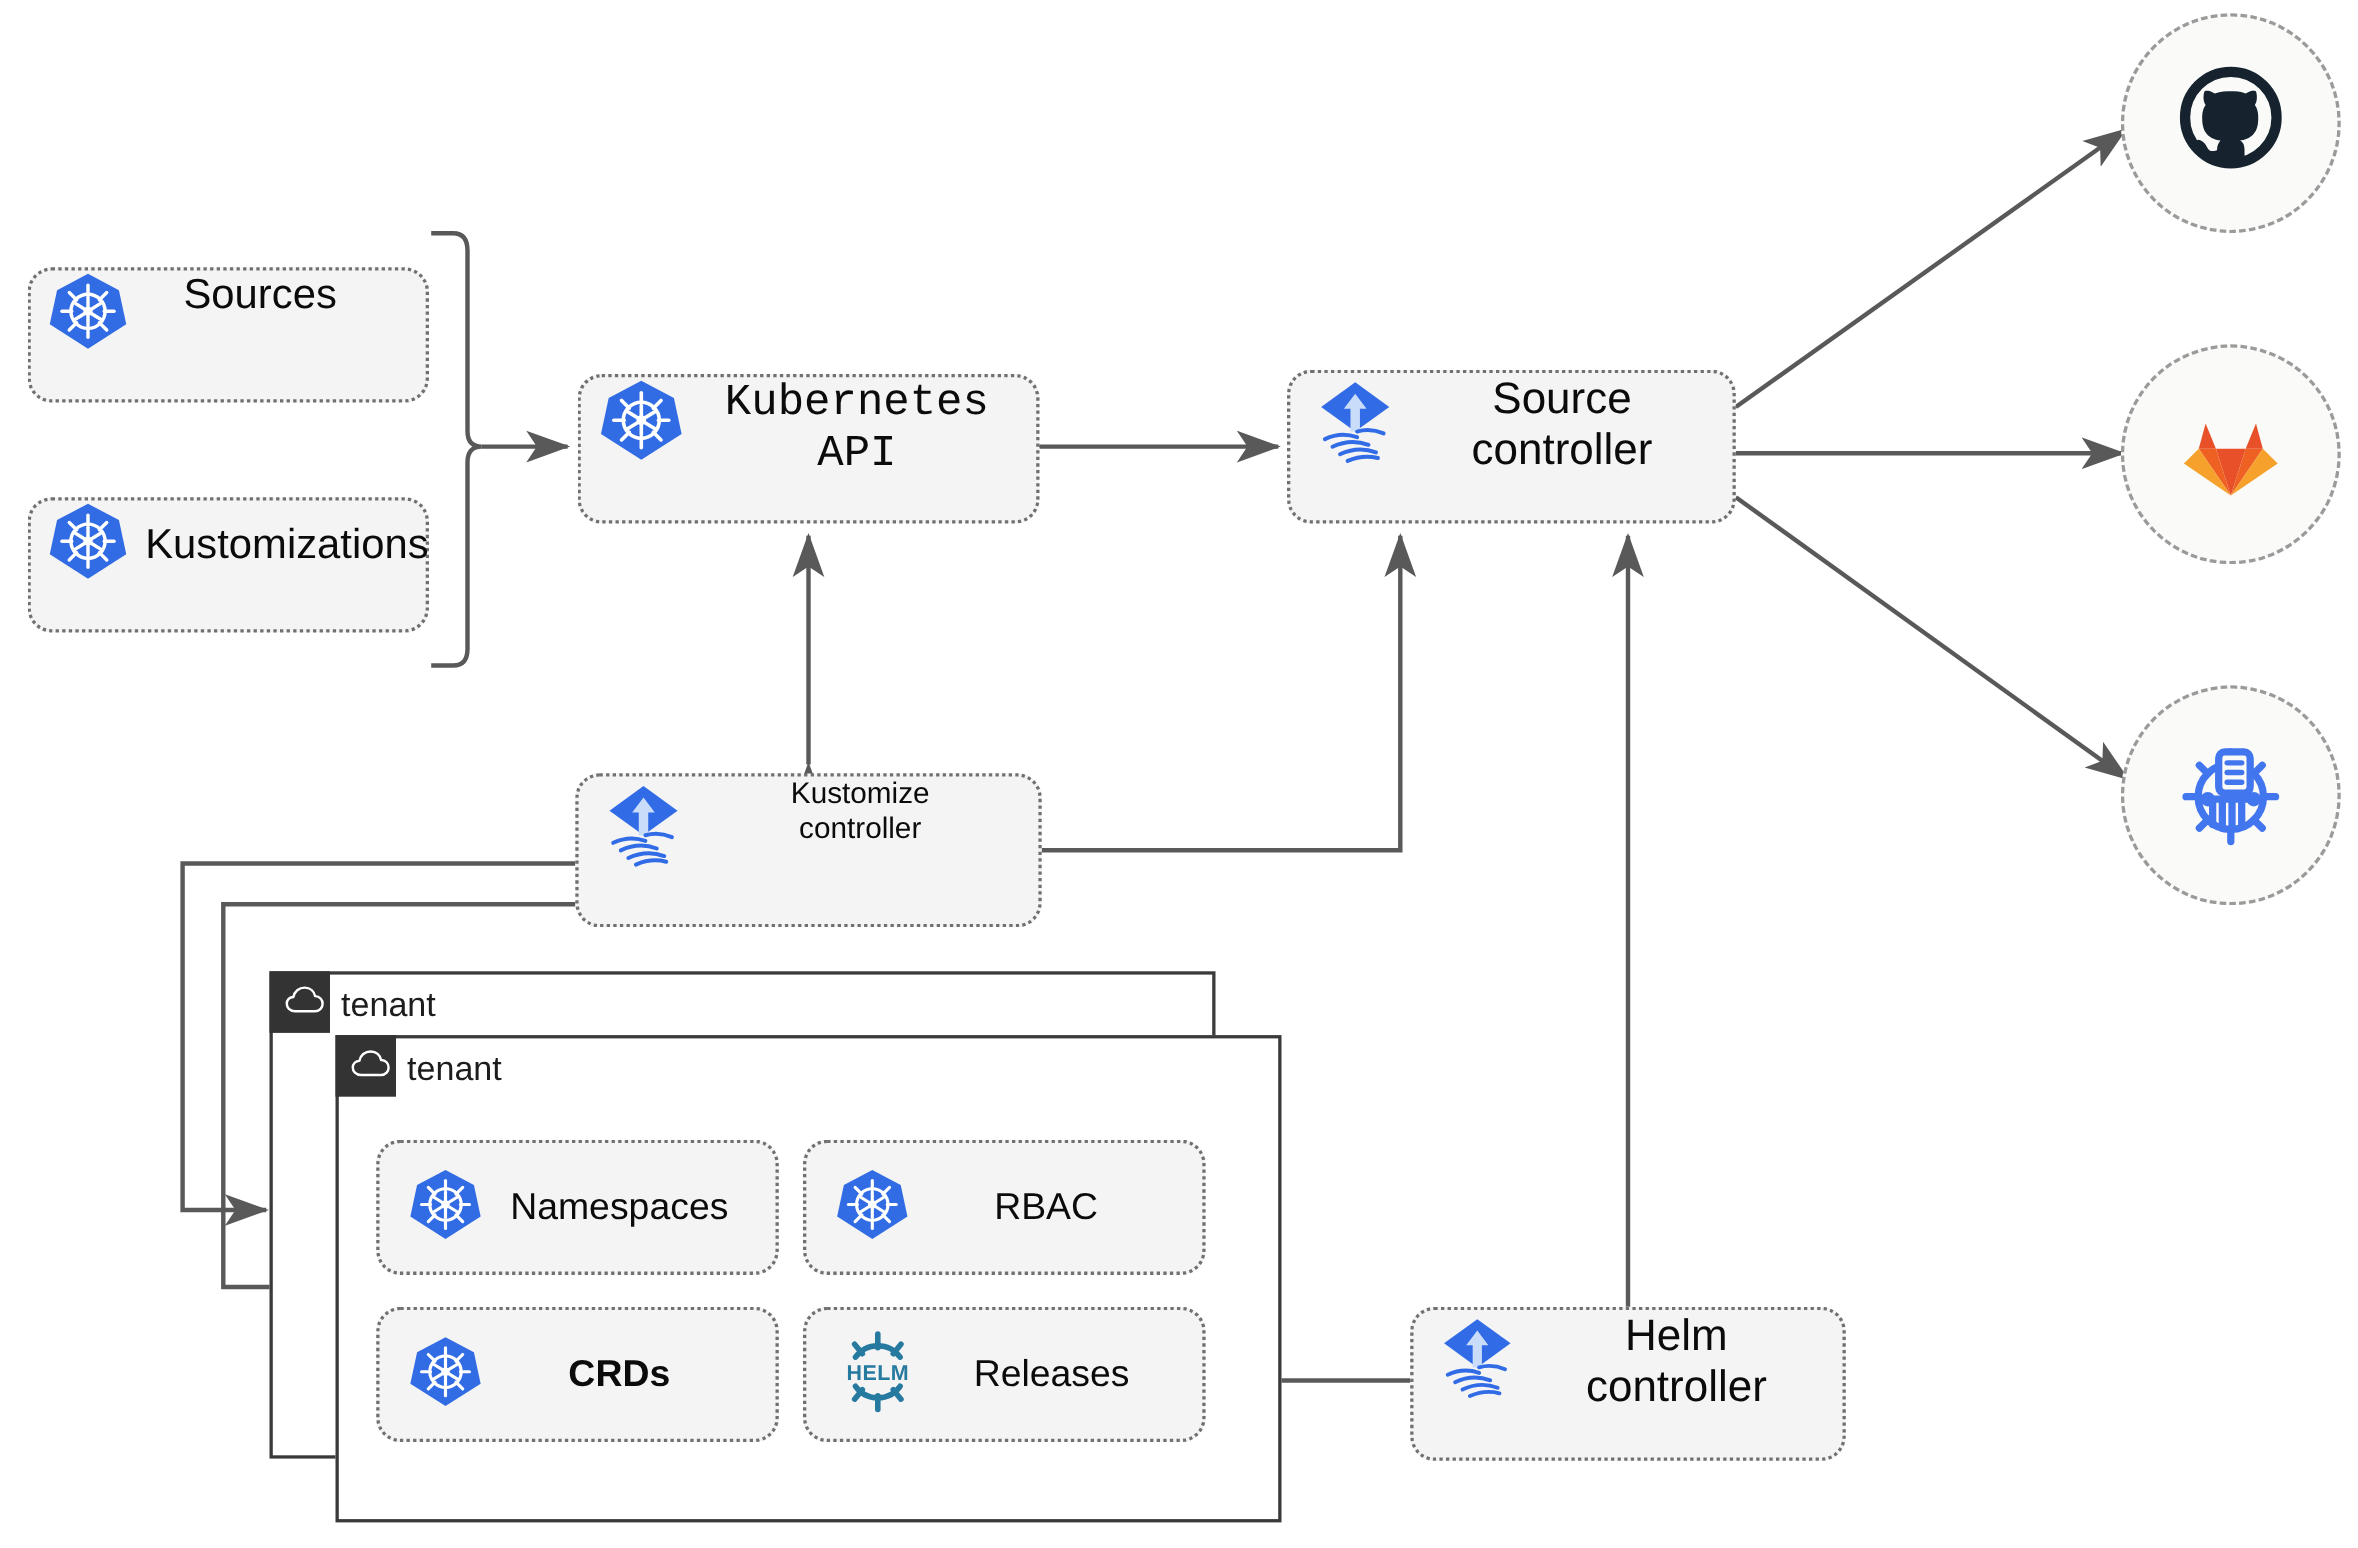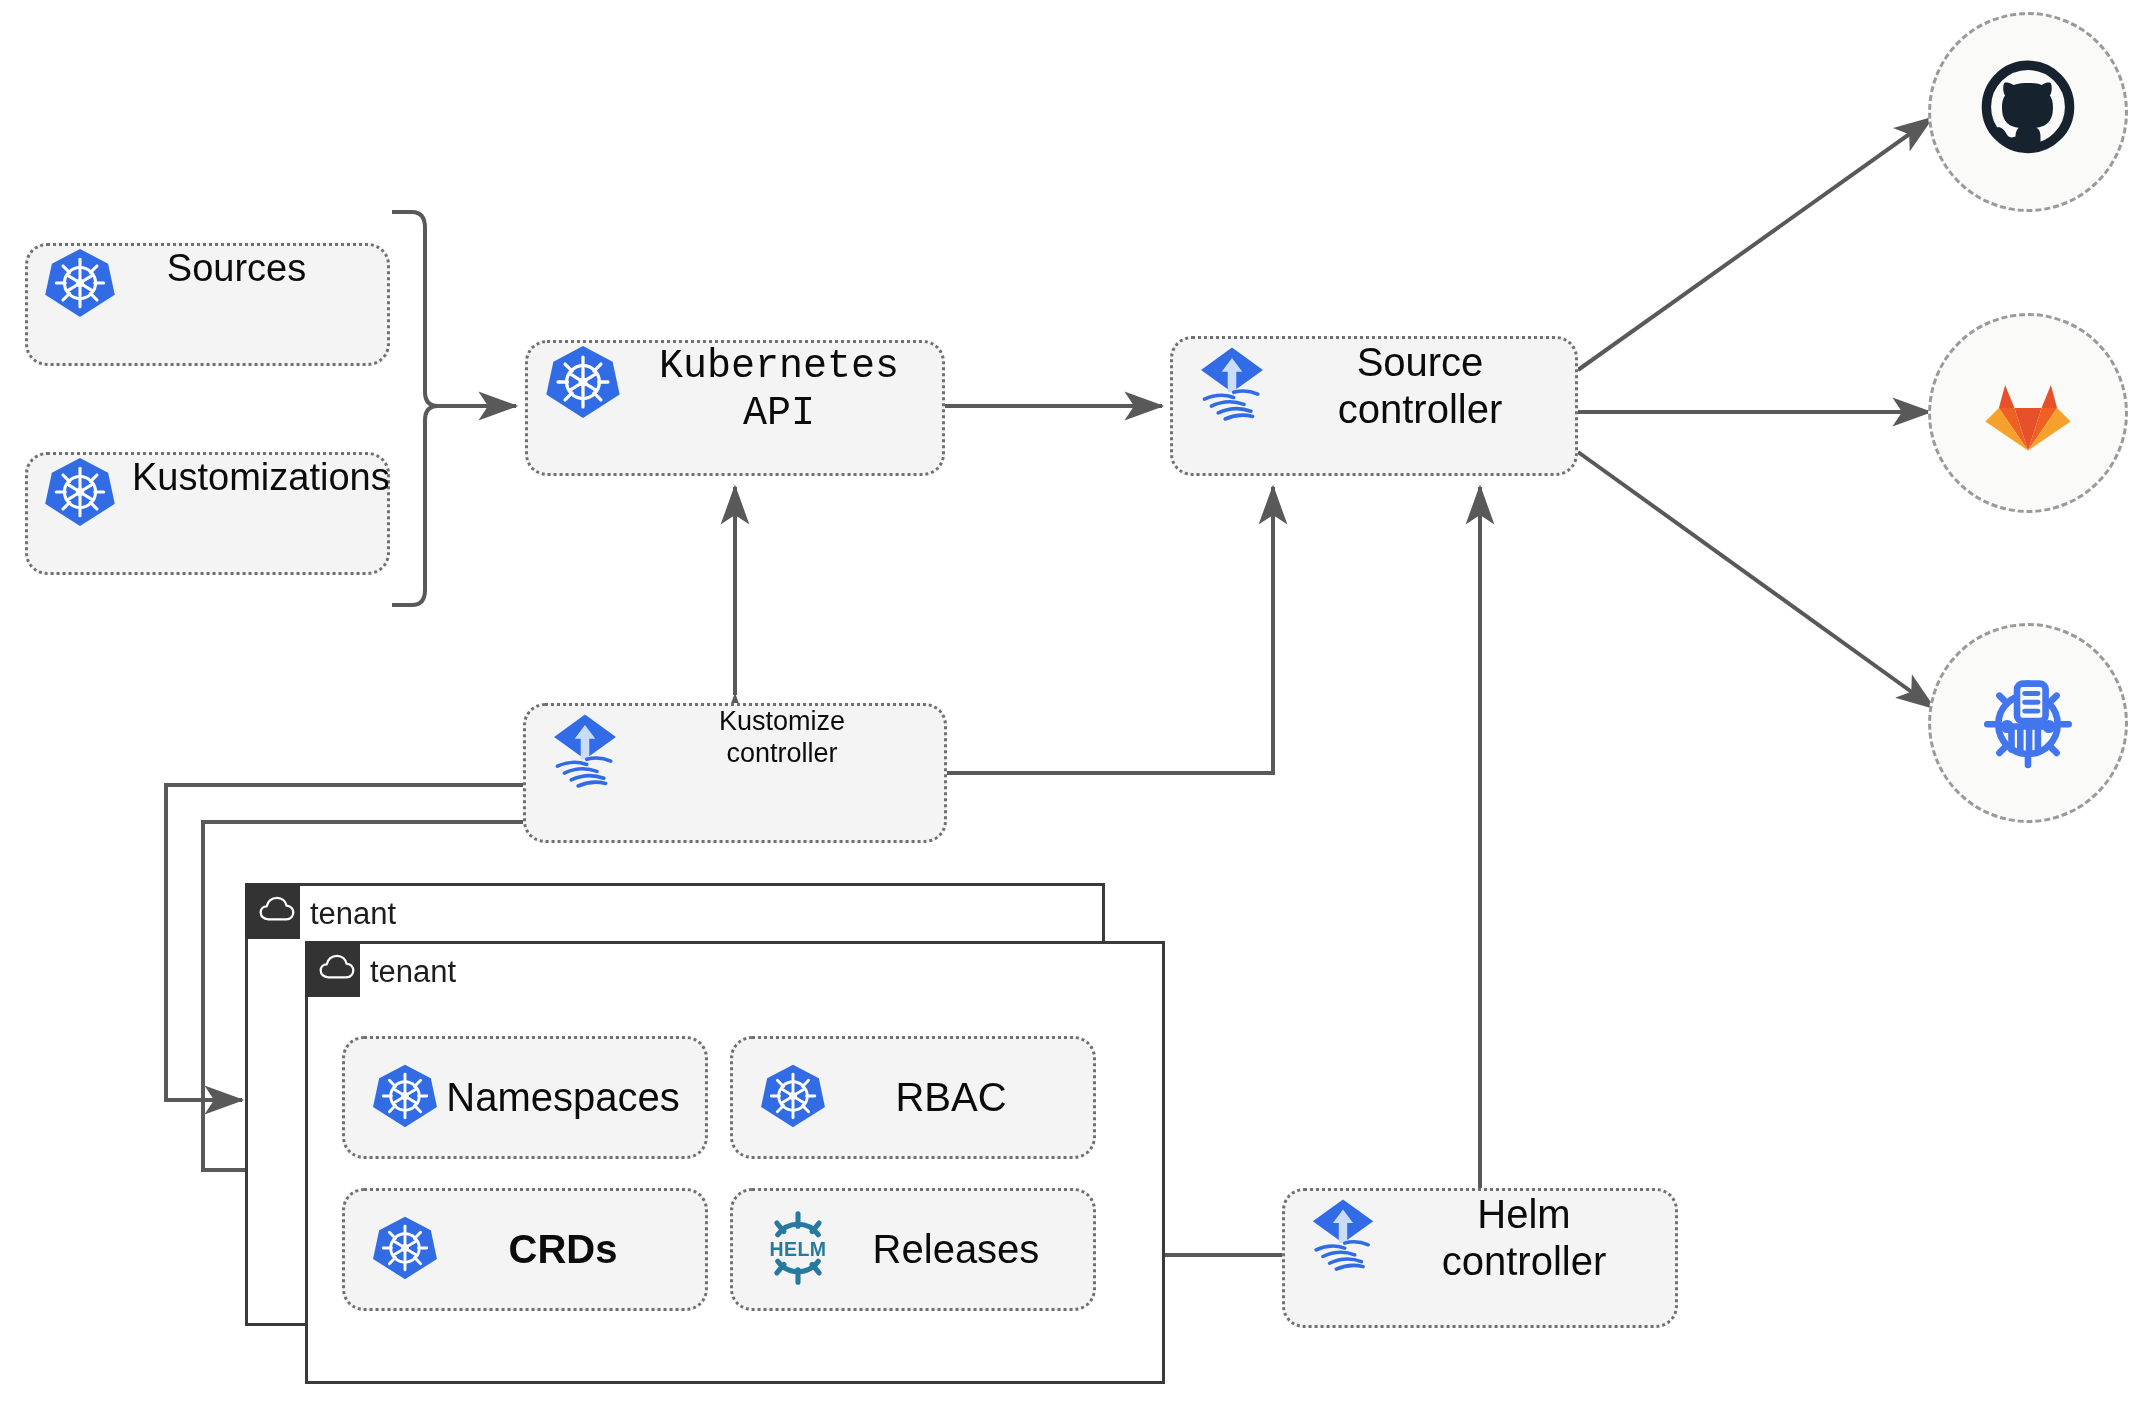--- a/index.html
+++ b/index.html
@@ -67,21 +67,21 @@
   }
   .subcard{
     box-sizing:border-box;
     background:#f4f4f4;
     border:3px dotted #707070;
     border-radius:22px;
     display:flex;align-items:center;
     padding-left:26px;
   }
   .subcard .lbl{
-    flex:1 1 auto;text-align:center;font-size:40px;color:#0b0b0b;padding-right:18px;
+    flex:1 1 auto;text-align:center;font-size:34px;color:#0b0b0b;padding-right:18px;
   }
 </style>
 </head>
 <body>
 
 <div id="canvas">
 
   <svg class="edges" viewBox="0 0 2144 1407">
     <defs>
       <marker id="ah" markerWidth="12" markerHeight="12" refX="9.4" refY="4" orient="auto" markerUnits="strokeWidth">
@@ -163,21 +163,21 @@
             <line x1="36" y1="64" x2="27" y2="73"></line>
           <line x1="50" y1="33" x2="50" y2="47"></line>
             <line x1="50" y1="53" x2="50" y2="67"></line>
           <line x1="34" y1="40" x2="47" y2="48"></line>
             <line x1="53" y1="52" x2="66" y2="60"></line>
           <line x1="66" y1="40" x2="53" y2="48"></line>
             <line x1="47" y1="52" x2="34" y2="60"></line>
         </g>
       </svg>
     </span>
-    <span class="lbl" style="font-size:38px;padding-right:24px;">Kustomizations</span>
+    <span class="lbl" style="font-size:38px;padding-right:24px;margin-top:18px;">Kustomizations</span>
   </div>
 
   <div class="card" style="left:525px;top:340px;width:420px;height:136px;">
     <span class="ico" style="width:110px;">
       <svg width="78" height="78" viewBox="0 0 100 100">
         <polygon points="50,4 88,24 97,66 50,96 3,66 12,24" fill="#326ce5"></polygon>
         <g fill="none" stroke="#ffffff" stroke-width="4.2" stroke-linecap="round">
           <circle cx="50" cy="50" r="21"></circle>
           <circle cx="50" cy="50" r="3.6" fill="#ffffff"></circle>
           <line x1="50" y1="18" x2="50" y2="30"></line>

